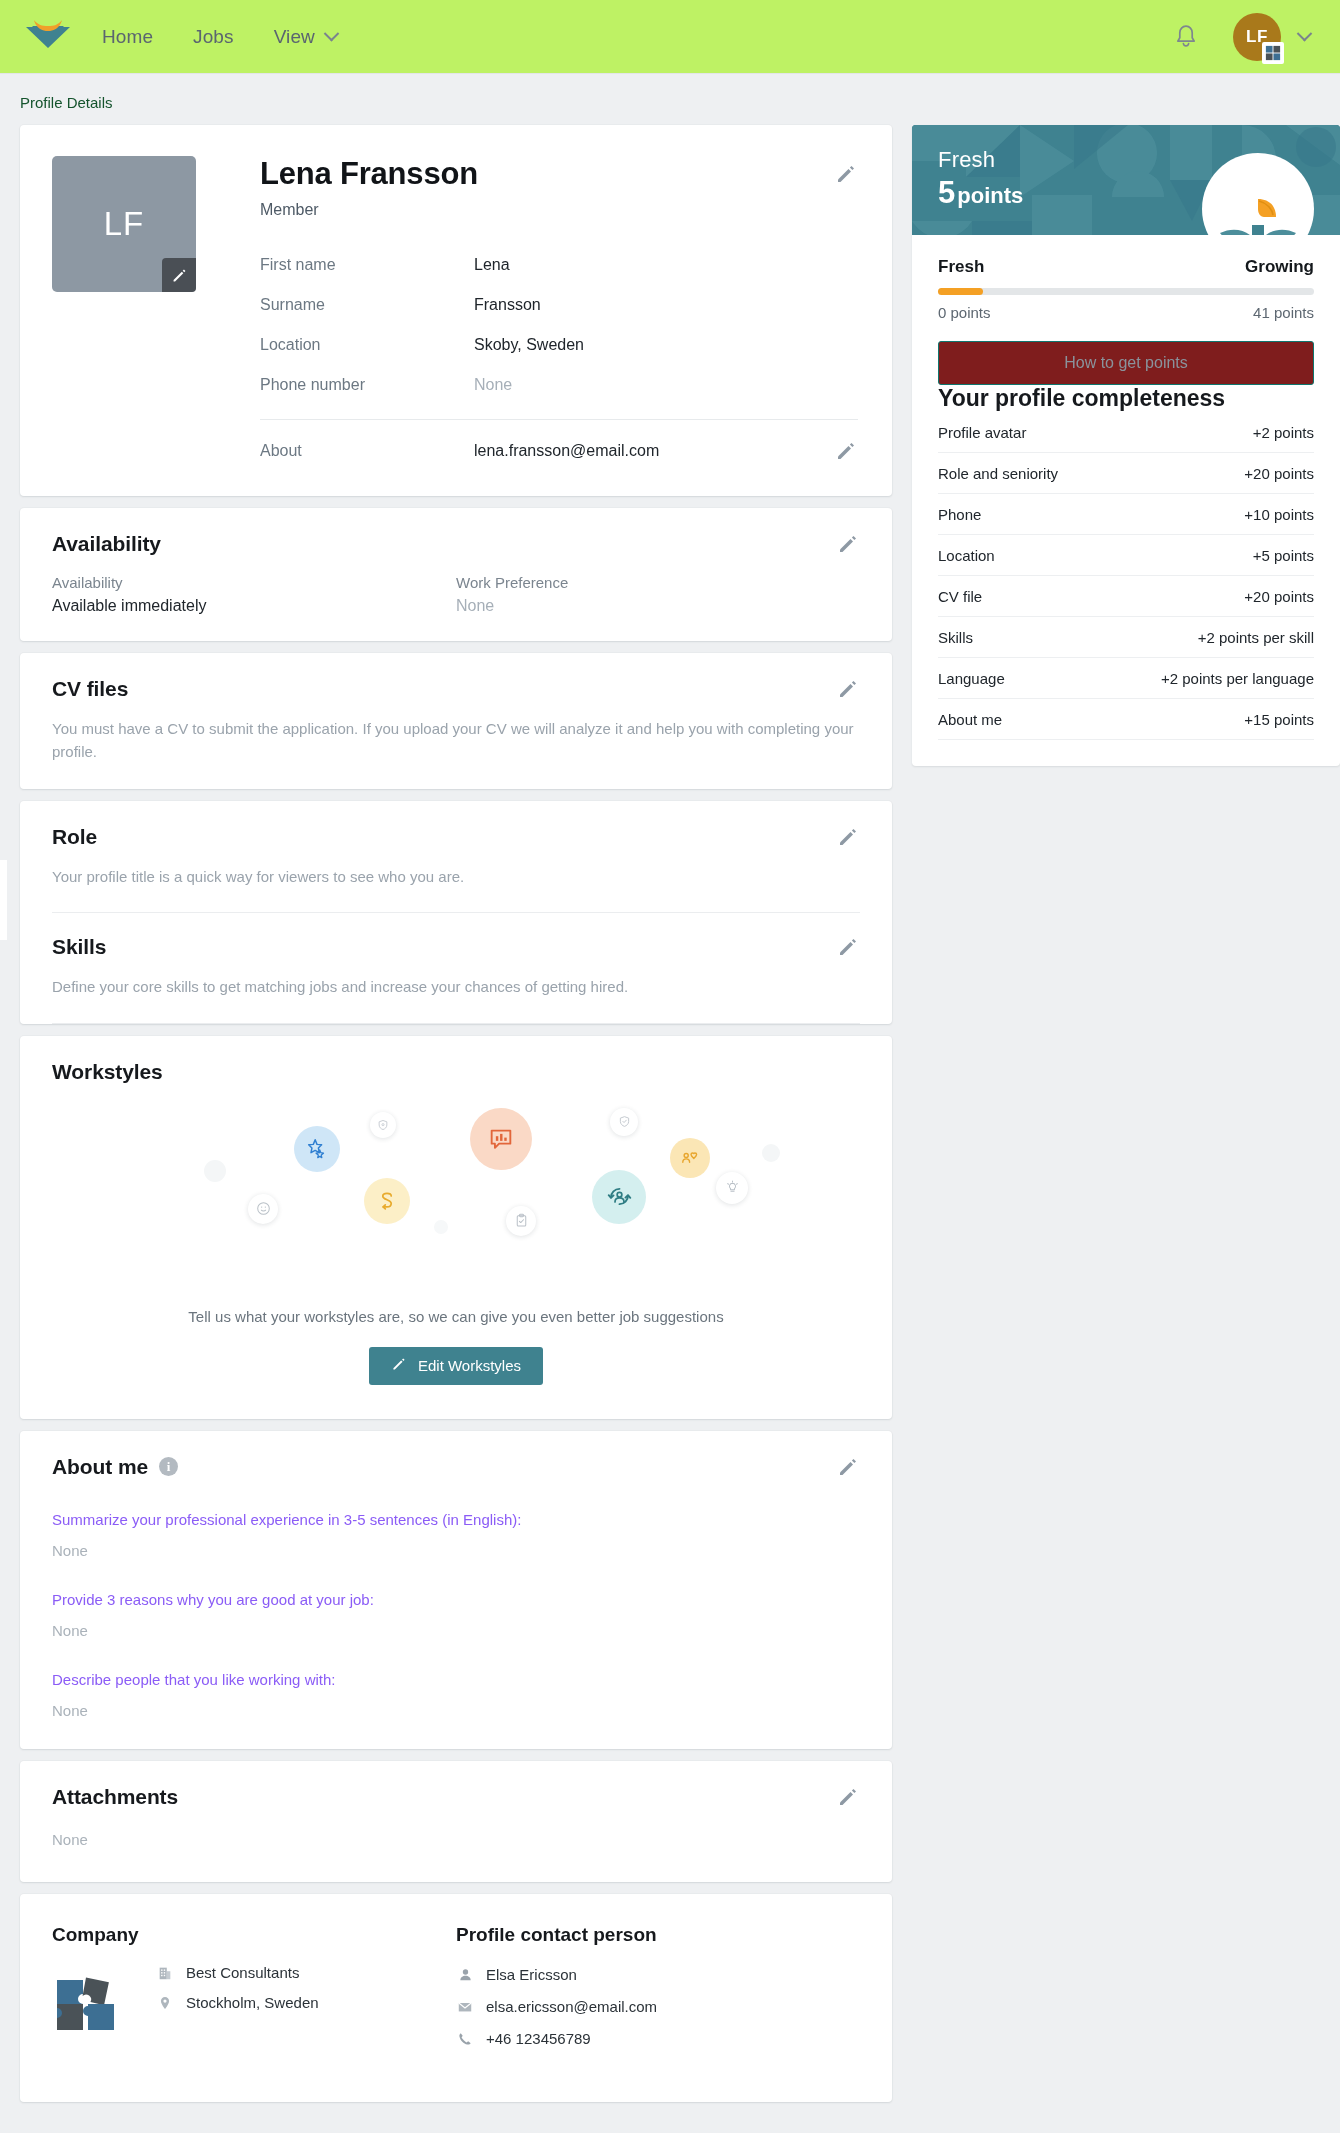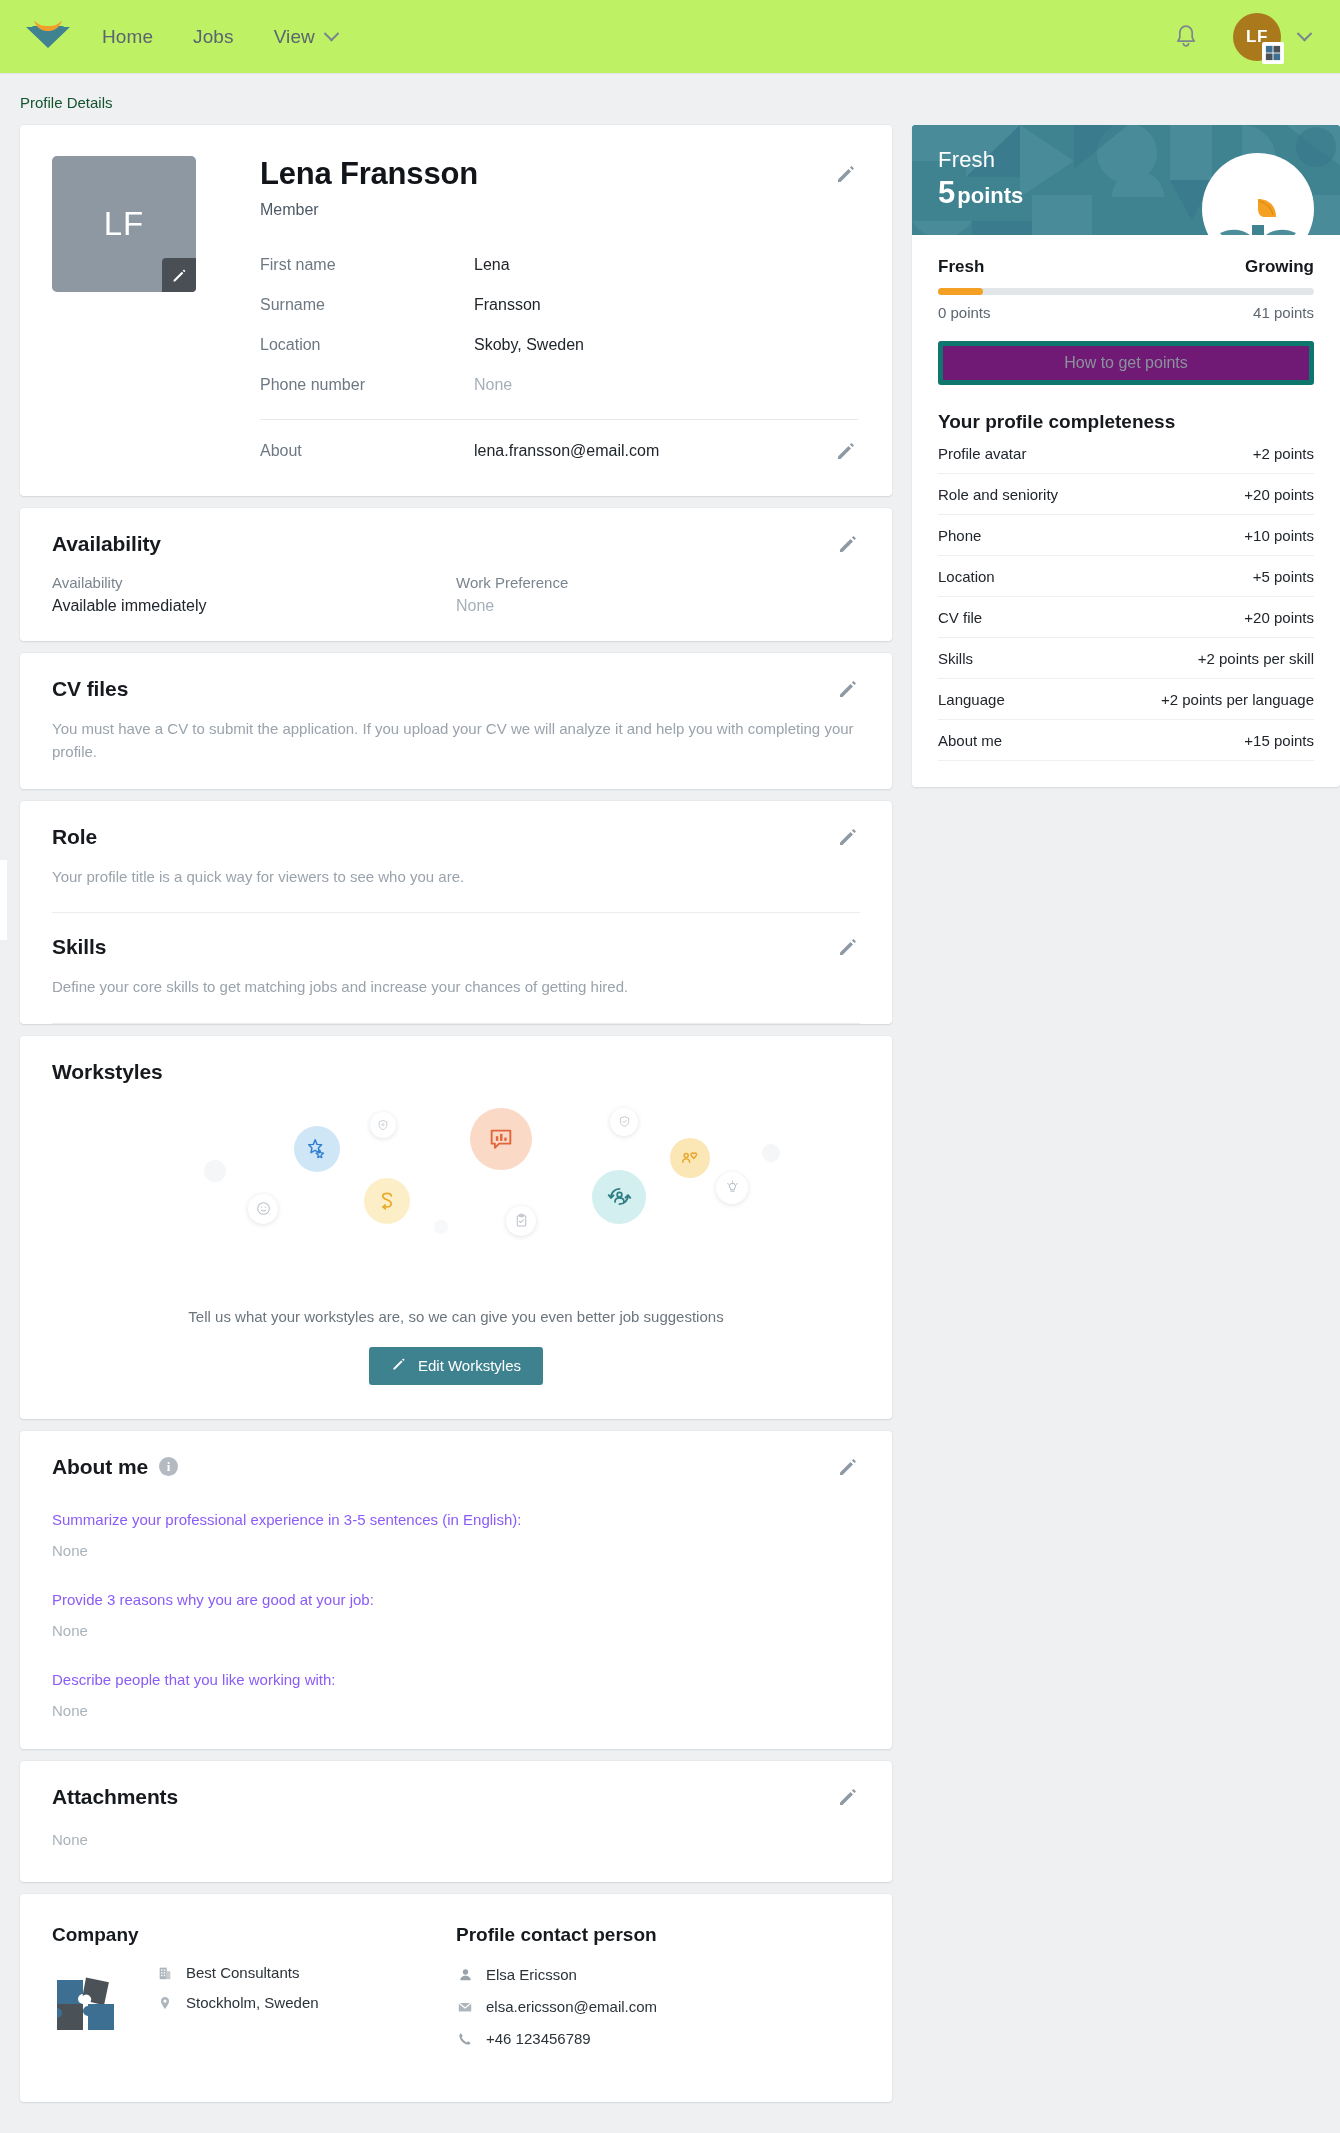--- a/index.html
+++ b/index.html
@@ -156,25 +156,25 @@
     display: flex; align-items: flex-end; justify-content: center;
   }
   .side-body { padding: 22px 26px 26px 26px; }
   .prog-head { display: flex; font-size: 17px; font-weight: bold; color: #14181c; }
   .prog-head .r { margin-left: auto; }
   .prog-bar { height: 7px; border-radius: 4px; background: #e3e6e8; margin-top: 11px; position: relative; }
   .prog-fill { position: absolute; left: 0; top: 0; bottom: 0; background: #f4a024; border-radius: 4px; }
   .prog-sub { display: flex; font-size: 15px; color: #5d6771; margin-top: 9px; }
   .prog-sub .r { margin-left: auto; }
   .btn-ghost {
-    width: 100%; height: 44px; margin-top: 20px; background: #701a75;
-    border: 5px solid #0f766e; border-radius: 3px; color: #8a939c;
+    width: 100%; height: 44px; margin-top: 20px; background: #7f1d1d;
+    border: 1px solid #0f766e; border-radius: 3px; color: #8a939c;
     font-size: 16px; font-family: inherit; cursor: pointer;
   }
-  .comp-h { font-size: 19px; font-weight: bold; color: #16191d; margin-top: 26px; }
+  .comp-h { font-size: 23px; font-weight: bold; color: #16191d; }
   .comp-row {
     display: flex; align-items: center; height: 41px; font-size: 15px;
     color: #20262c; border-bottom: 1px solid #edeff1;
   }
   .comp-row:first-of-type { margin-top: 8px; }
   .comp-row .r { margin-left: auto; }
 
   .scroll-nub { position: absolute; left: 0; top: 860px; width: 7px; height: 80px; background: #fff; }
 </style>
 </head>

